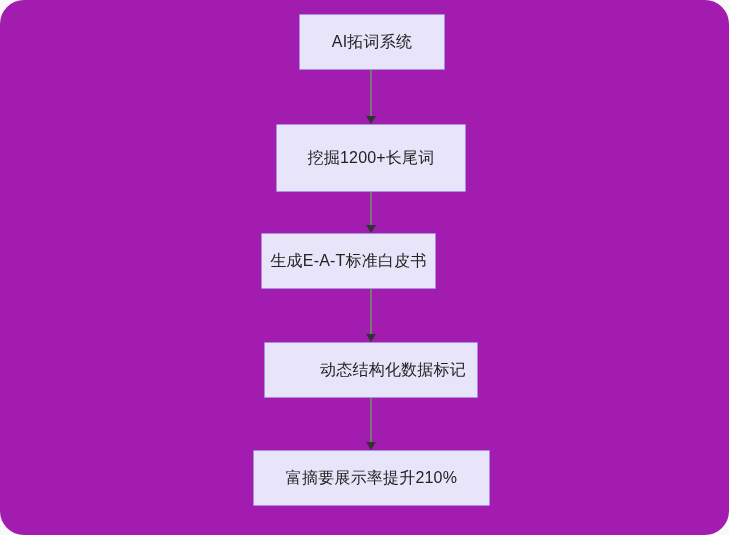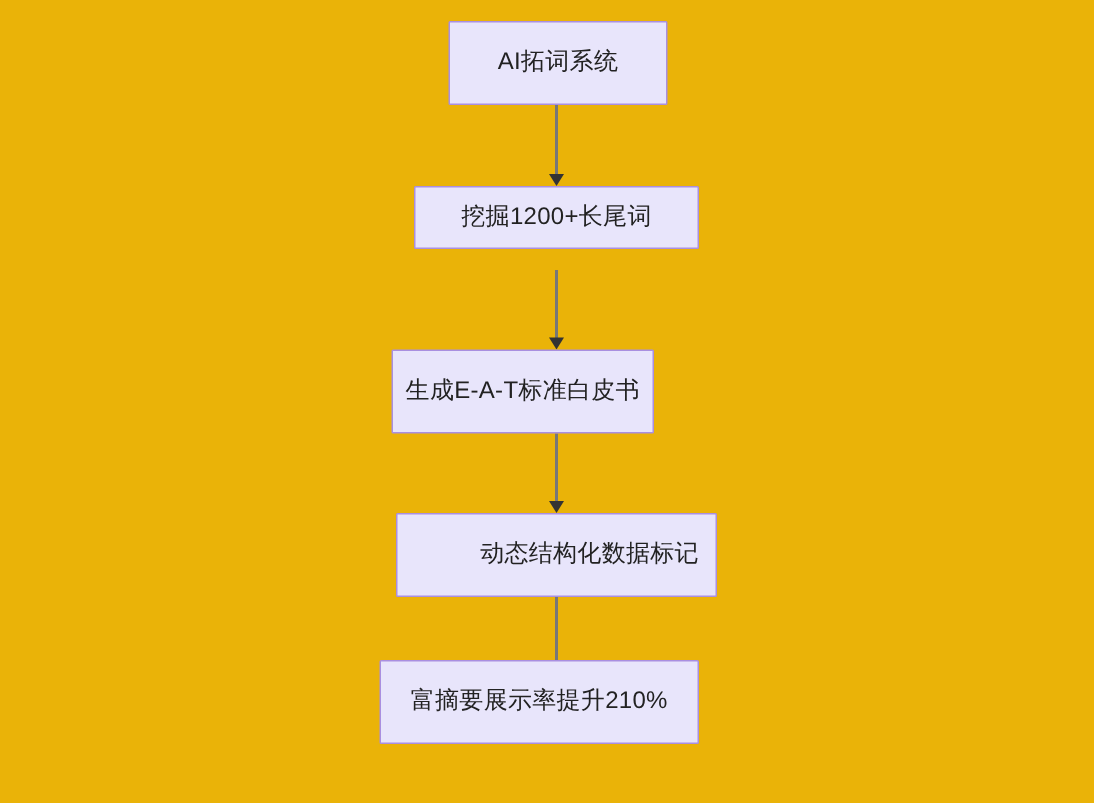--- a/index.html
+++ b/index.html
@@ -55,21 +55,21 @@
     width: 0;
     height: 0;
     border-left: 5px solid transparent;
     border-right: 5px solid transparent;
     border-top: 8px solid #333333;
   }
 </style>
 </head>
 <body>
 
-<div id="flowchart-canvas" style="background: #eab308;">
+<div id="flowchart-canvas" style="background: #a21caf; border-radius: 24px;">
 
   <div class="connector" style="left: 365px; top: 70px; height: 54px;">
     <div class="connector-line" style="height: 47px; background: rgb(119, 119, 119);"></div>
     <div class="connector-head" style="top: 46px; border-top-color: rgb(51, 51, 51);"></div>
   </div>
   <div class="connector" style="left: 365px; top: 180px; height: 53px;">
     <div class="connector-line" style="height: 46px; background: rgb(119, 119, 119);"></div>
     <div class="connector-head" style="top: 45px; border-top-color: rgb(51, 51, 51);"></div>
   </div>
   <div class="connector" style="left: 365px; top: 289px; height: 53px;">
@@ -77,26 +77,26 @@
     <div class="connector-head" style="top: 45px; border-top-color: rgb(51, 51, 51);"></div>
   </div>
   <div class="connector" style="left: 365px; top: 397px; height: 53px;">
     <div class="connector-line" style="height: 46px; background: rgb(119, 119, 119);"></div>
     <div class="connector-head" style="top: 45px; border-top-color: rgb(51, 51, 51);"></div>
   </div>
 
   <div class="node" style="left: 299px; top: 14px; width: 146px; height: 56px; background: rgb(232, 229, 251); border-color: rgb(169, 143, 224); color: rgb(34, 34, 34);">
     <span class="node-label">AI拓词系统</span>
   </div>
-  <div class="node" style="left: 276px; top: 124px; width: 190px; height: 42px; background: rgb(232, 229, 251); border-color: rgb(169, 143, 224); color: rgb(34, 34, 34);">
+  <div class="node" style="left: 276px; top: 124px; width: 190px; height: 68px; background: rgb(232, 229, 251); border-color: rgb(169, 143, 224); color: rgb(34, 34, 34);">
     <span class="node-label">挖掘1200+长尾词</span>
   </div>
   <div class="node" style="left: 261px; top: 233px; width: 175px; height: 56px; background: rgb(232, 229, 251); border-color: rgb(169, 143, 224); color: rgb(34, 34, 34);">
     <span class="node-label">生成E-A-T标准白皮书</span>
   </div>
   <div class="node" style="left: 264px; top: 342px; width: 214px; height: 56px; background: rgb(232, 229, 251); border-color: rgb(169, 143, 224); color: rgb(34, 34, 34); padding-left: 44px;">
     <span class="node-label">动态结构化数据标记</span>
   </div>
-  <div class="node" style="left: 253px; top: 440px; width: 213px; height: 56px; background: rgb(232, 229, 251); border-color: rgb(169, 143, 224); color: rgb(34, 34, 34);">
+  <div class="node" style="left: 253px; top: 450px; width: 237px; height: 56px; background: rgb(232, 229, 251); border-color: rgb(169, 143, 224); color: rgb(34, 34, 34);">
     <span class="node-label">富摘要展示率提升210%</span>
   </div>
 
 </div>
 
 </body></html>

